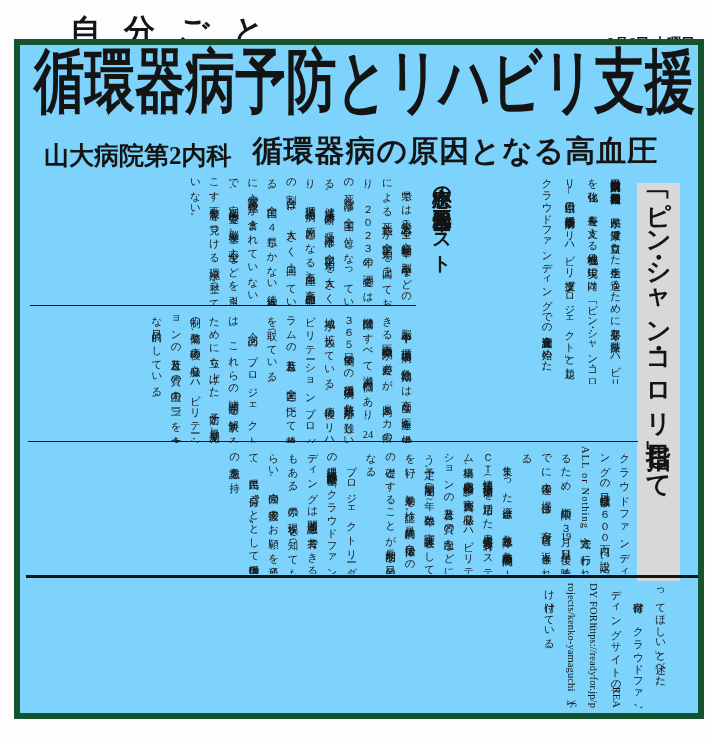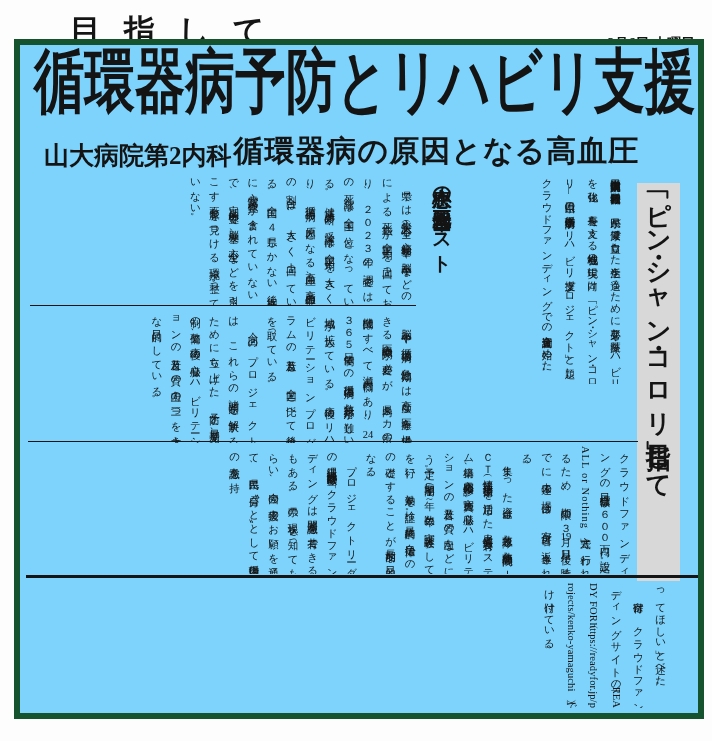--- a/index.html
+++ b/index.html
@@ -18,21 +18,21 @@
   
   .frame {
     position:absolute; left:14px; top:39px; width:678px; height:668px;
     border:6px solid #14532d; background:#7dd3fc;
   }
   .headline {
     position:absolute; left:14px; top:-6px; white-space:nowrap;
     font-size:70px; font-weight:700; line-height:86px; letter-spacing:0px;
     transform:scaleX(0.72); transform-origin:0 0;
   }
-  .deck { position:absolute; left:24px; top:86px; display:flex; align-items:flex-end; gap:2px; white-space:nowrap; }
+  .deck { position:absolute; left:24px; top:86px; display:flex; align-items:flex-end; gap:21px; white-space:nowrap; }
   .deck-prefix { font-size:25px; font-weight:600; }
   .deck-main   { font-size:30px; font-weight:700; letter-spacing:1px; }
   
   .vflow {
     position:absolute; writing-mode:vertical-rl; text-orientation:mixed;
     font-size:10.5px; line-height:19.2px; overflow:hidden; text-align:justify;
   }
   .tcy { text-combine-upright:all; }
   .side-head {
     left:617px; top:138px; width:43px; height:398px;
@@ -53,21 +53,21 @@
   .rule { position:absolute; background:#141414; height:1px; }
   .rule-1 { left:10px; top:260px; width:386px; }
   .rule-2 { left:8px;  top:396px; width:610px; }
   .rule-3 { left:6px;  top:530px; width:672px; height:3px; }
 </style>
 </head>
 <body>
 
 <div class="page">
 
-  <div class="paper-name">目指して</div>
+  <div class="paper-name">自分ごと</div>
   <div class="issue-date">2月6日 木曜日</div>
 
   <div class="frame">
 
     <div class="headline">循環器病予防とリハビリ支援</div>
 
     <div class="deck">
       <span class="deck-prefix">山大病院第2内科</span>
       <span class="deck-main">循環器病の原因となる高血圧</span>
     </div>

